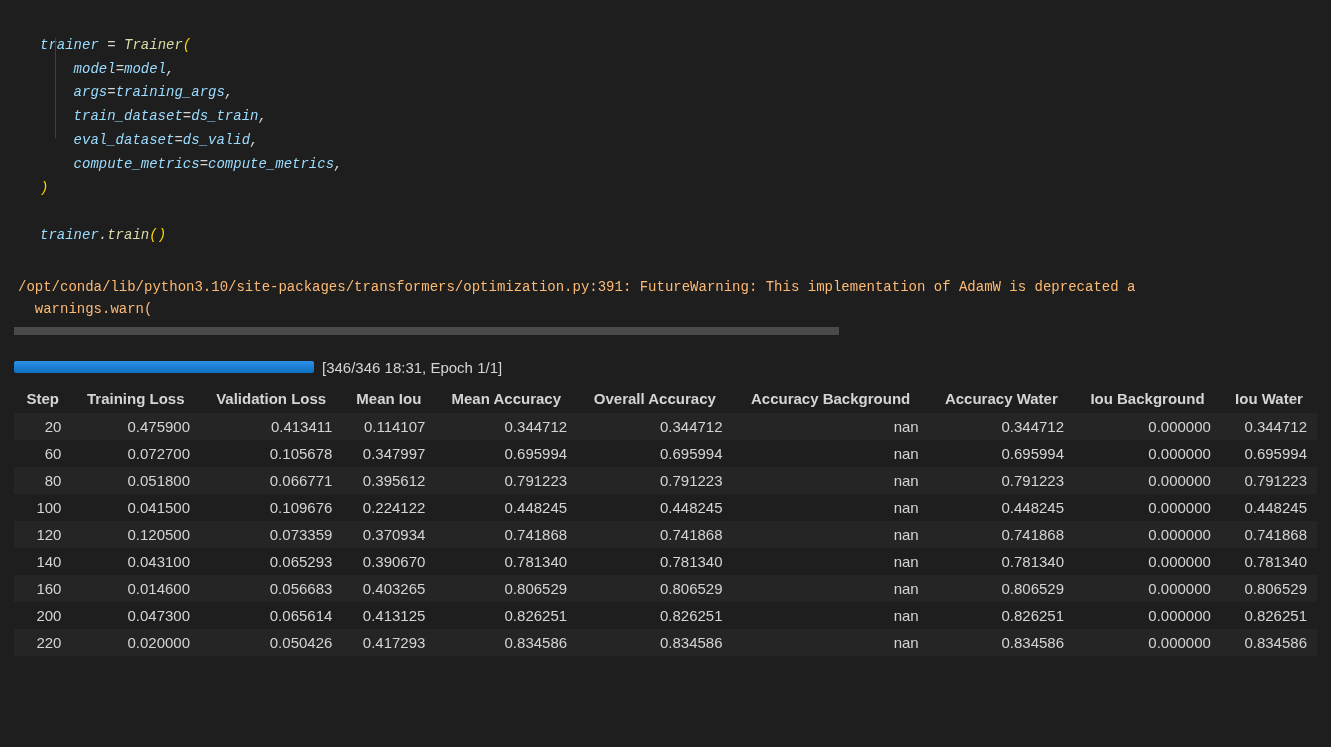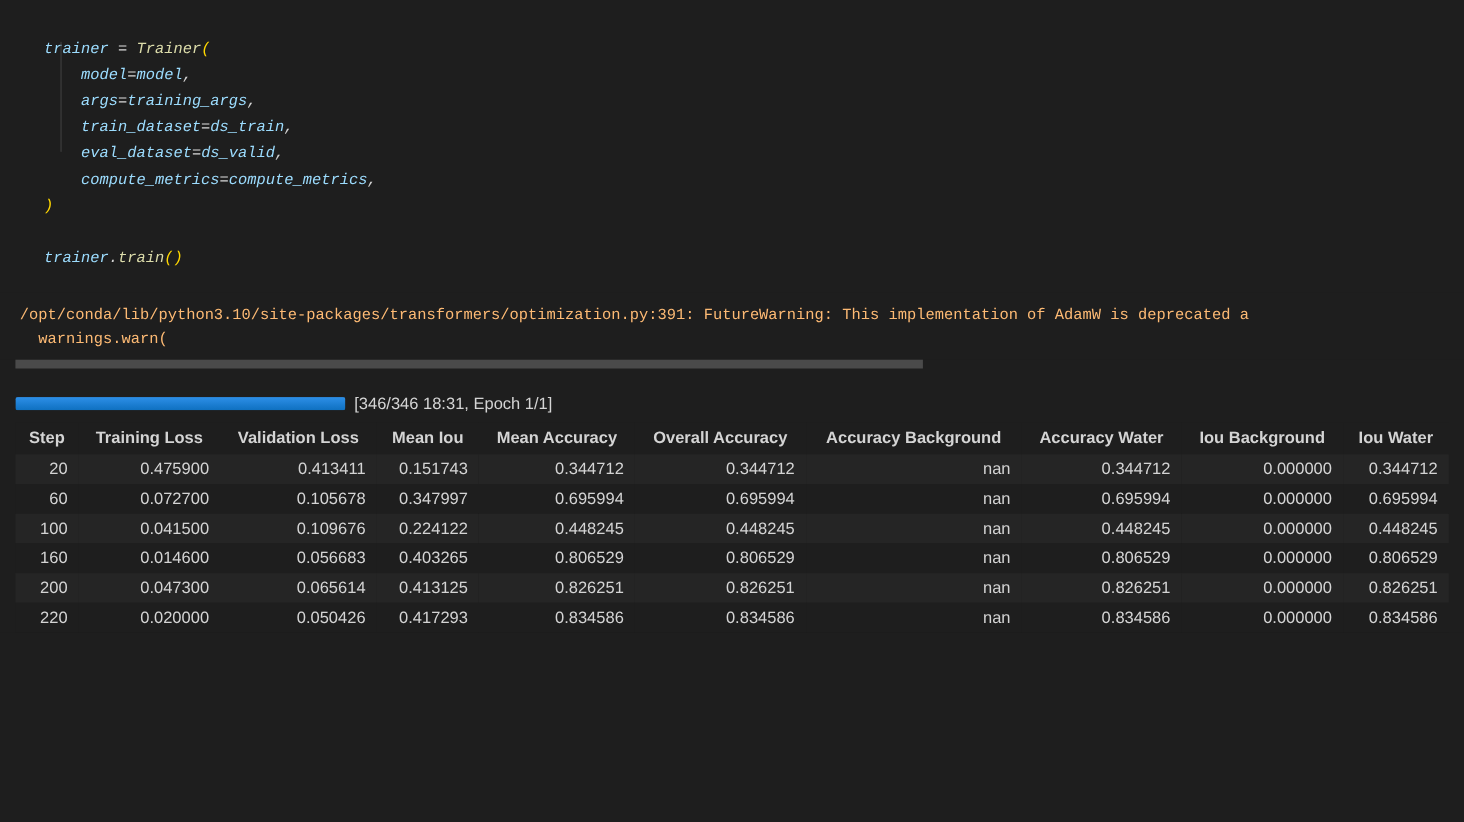--- a/index.html
+++ b/index.html
@@ -150,53 +150,89 @@
             <th>Accuracy Water</th>
             <th>Iou Background</th>
             <th>Iou Water</th>
           </tr>
       </thead>
       <tbody id="metrics-body">
           <tr>
             <td>20</td>
             <td>0.475900</td>
             <td>0.413411</td>
-            <td>0.151743</td>
+            <td>0.114107</td>
             <td>0.344712</td>
             <td>0.344712</td>
             <td>nan</td>
             <td>0.344712</td>
             <td>0.000000</td>
             <td>0.344712</td>
           </tr>
           <tr>
             <td>60</td>
             <td>0.072700</td>
             <td>0.105678</td>
             <td>0.347997</td>
             <td>0.695994</td>
             <td>0.695994</td>
             <td>nan</td>
             <td>0.695994</td>
             <td>0.000000</td>
             <td>0.695994</td>
           </tr>
           <tr>
+            <td>80</td>
+            <td>0.051800</td>
+            <td>0.066771</td>
+            <td>0.395612</td>
+            <td>0.791223</td>
+            <td>0.791223</td>
+            <td>nan</td>
+            <td>0.791223</td>
+            <td>0.000000</td>
+            <td>0.791223</td>
+          </tr>
+          <tr>
             <td>100</td>
             <td>0.041500</td>
             <td>0.109676</td>
             <td>0.224122</td>
             <td>0.448245</td>
             <td>0.448245</td>
             <td>nan</td>
             <td>0.448245</td>
             <td>0.000000</td>
             <td>0.448245</td>
           </tr>
           <tr>
+            <td>120</td>
+            <td>0.120500</td>
+            <td>0.073359</td>
+            <td>0.370934</td>
+            <td>0.741868</td>
+            <td>0.741868</td>
+            <td>nan</td>
+            <td>0.741868</td>
+            <td>0.000000</td>
+            <td>0.741868</td>
+          </tr>
+          <tr>
+            <td>140</td>
+            <td>0.043100</td>
+            <td>0.065293</td>
+            <td>0.390670</td>
+            <td>0.781340</td>
+            <td>0.781340</td>
+            <td>nan</td>
+            <td>0.781340</td>
+            <td>0.000000</td>
+            <td>0.781340</td>
+          </tr>
+          <tr>
             <td>160</td>
             <td>0.014600</td>
             <td>0.056683</td>
             <td>0.403265</td>
             <td>0.806529</td>
             <td>0.806529</td>
             <td>nan</td>
             <td>0.806529</td>
             <td>0.000000</td>
             <td>0.806529</td>

